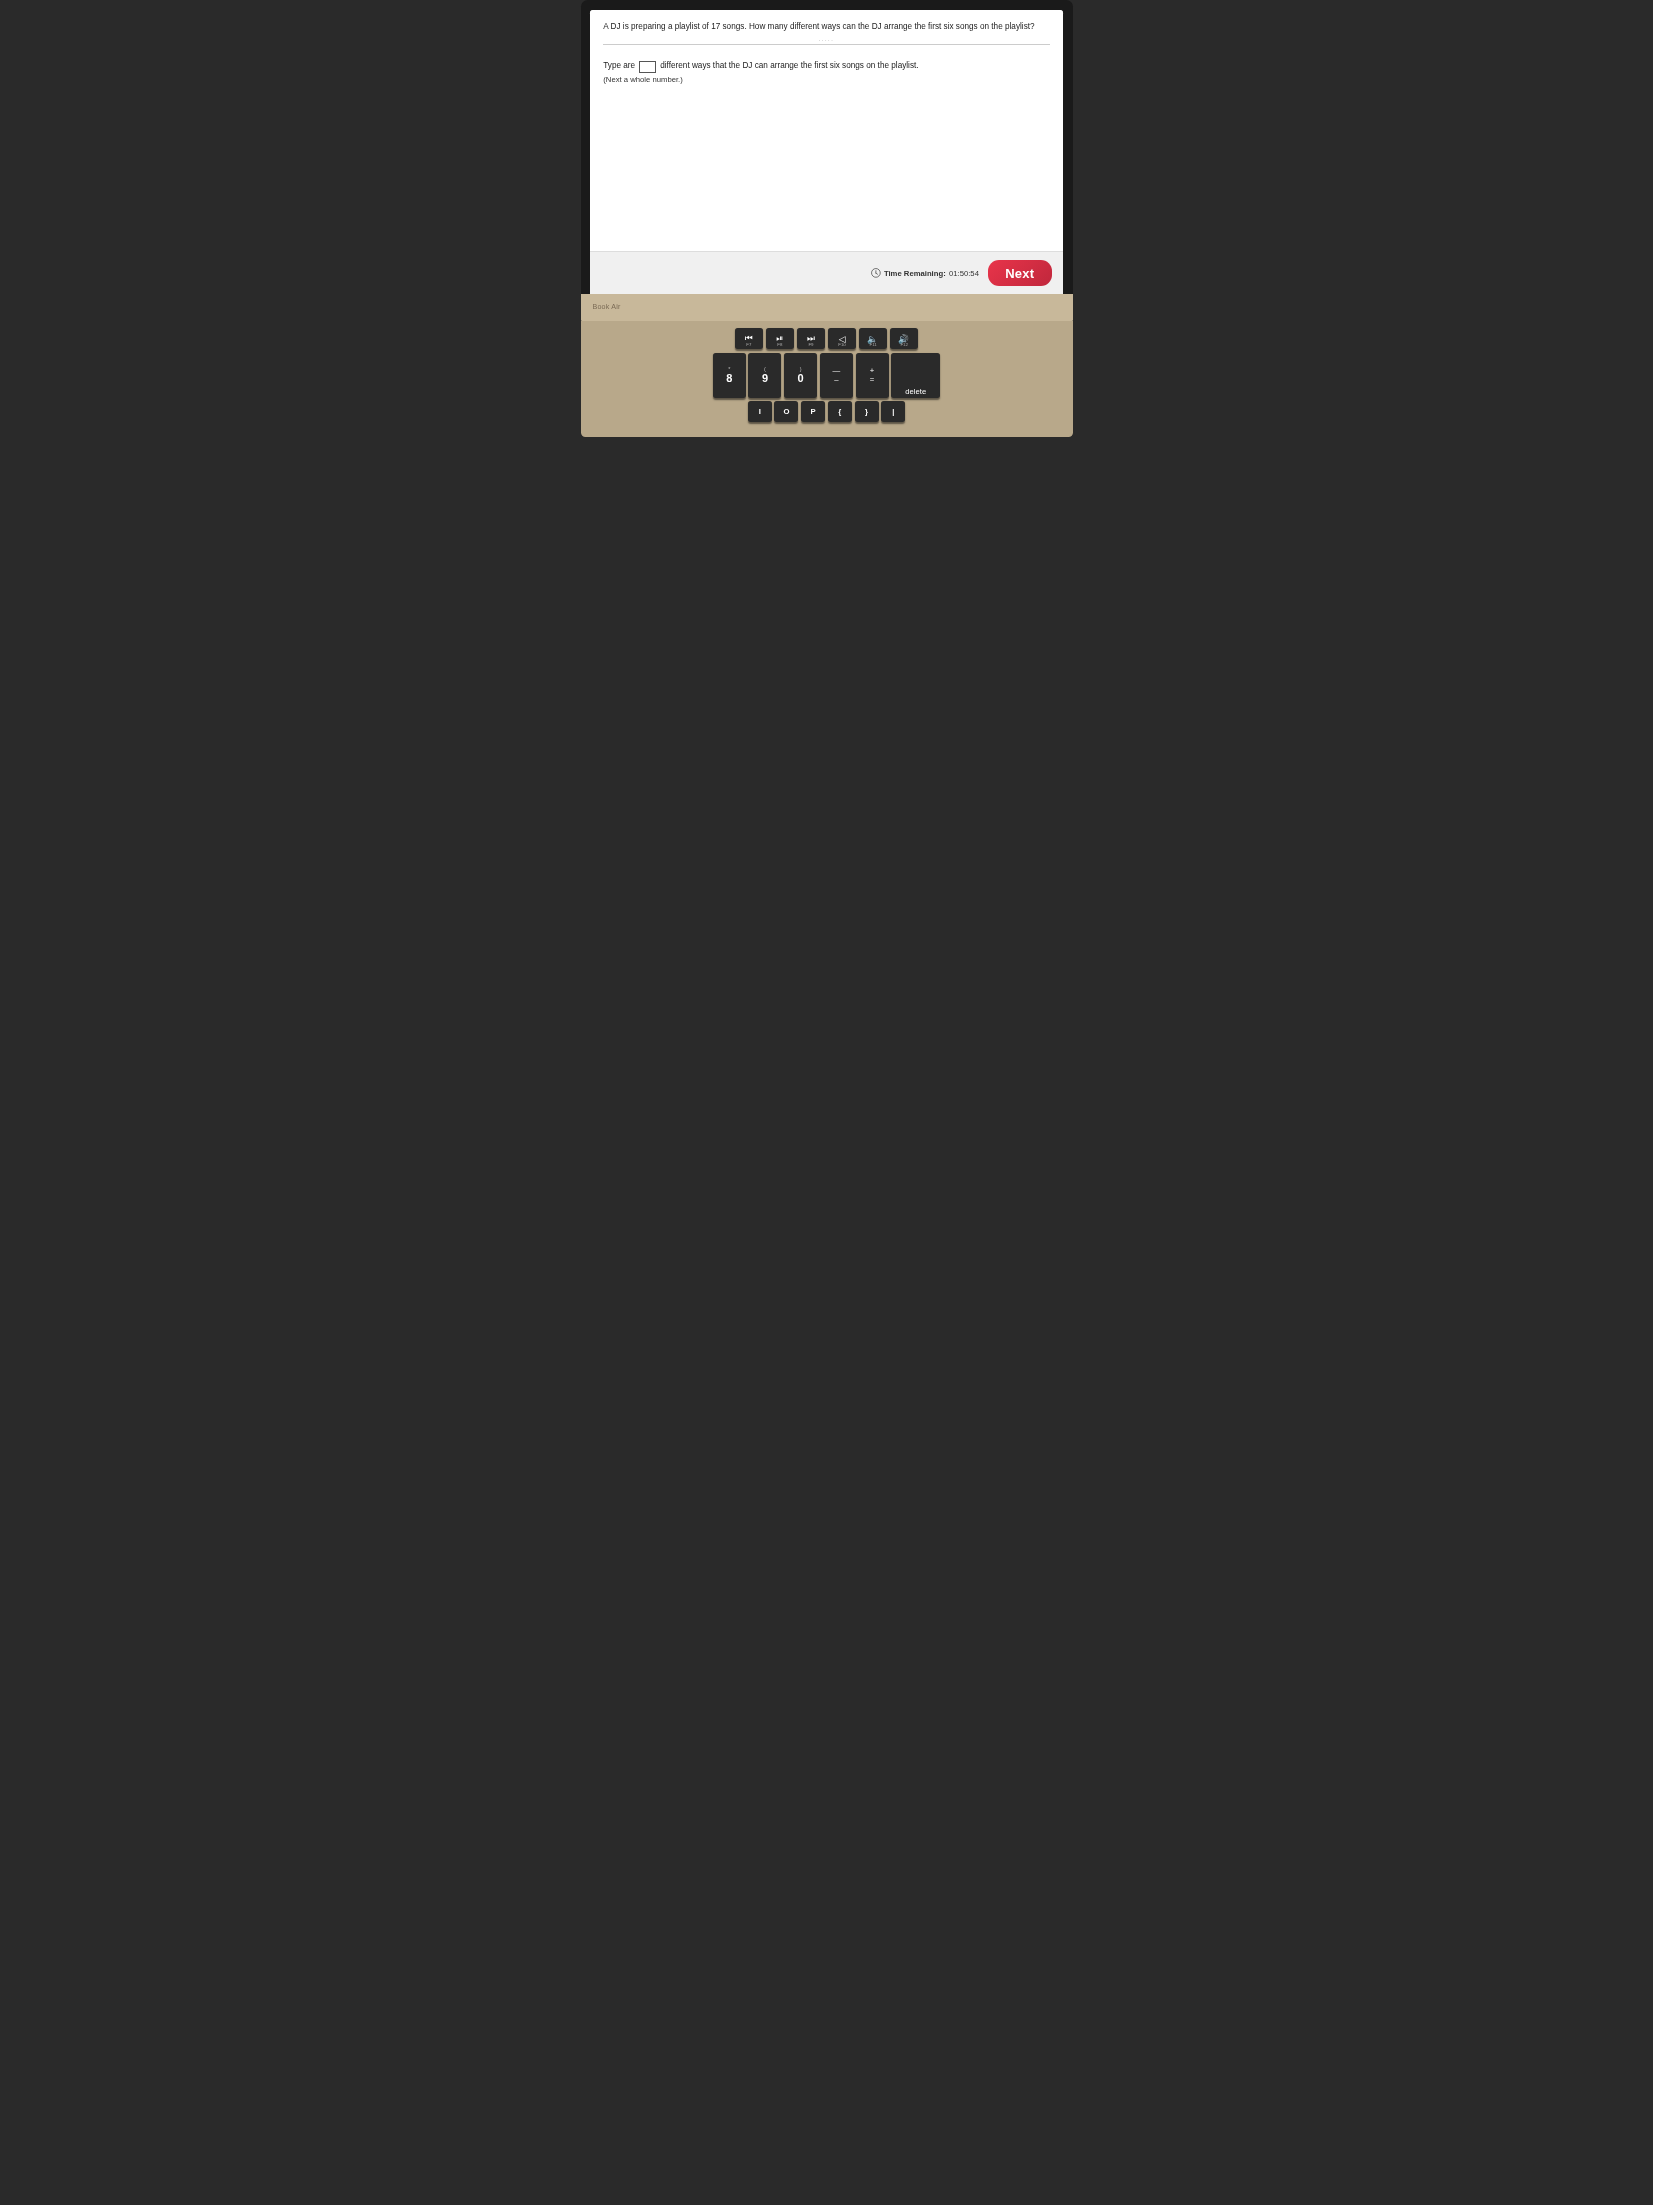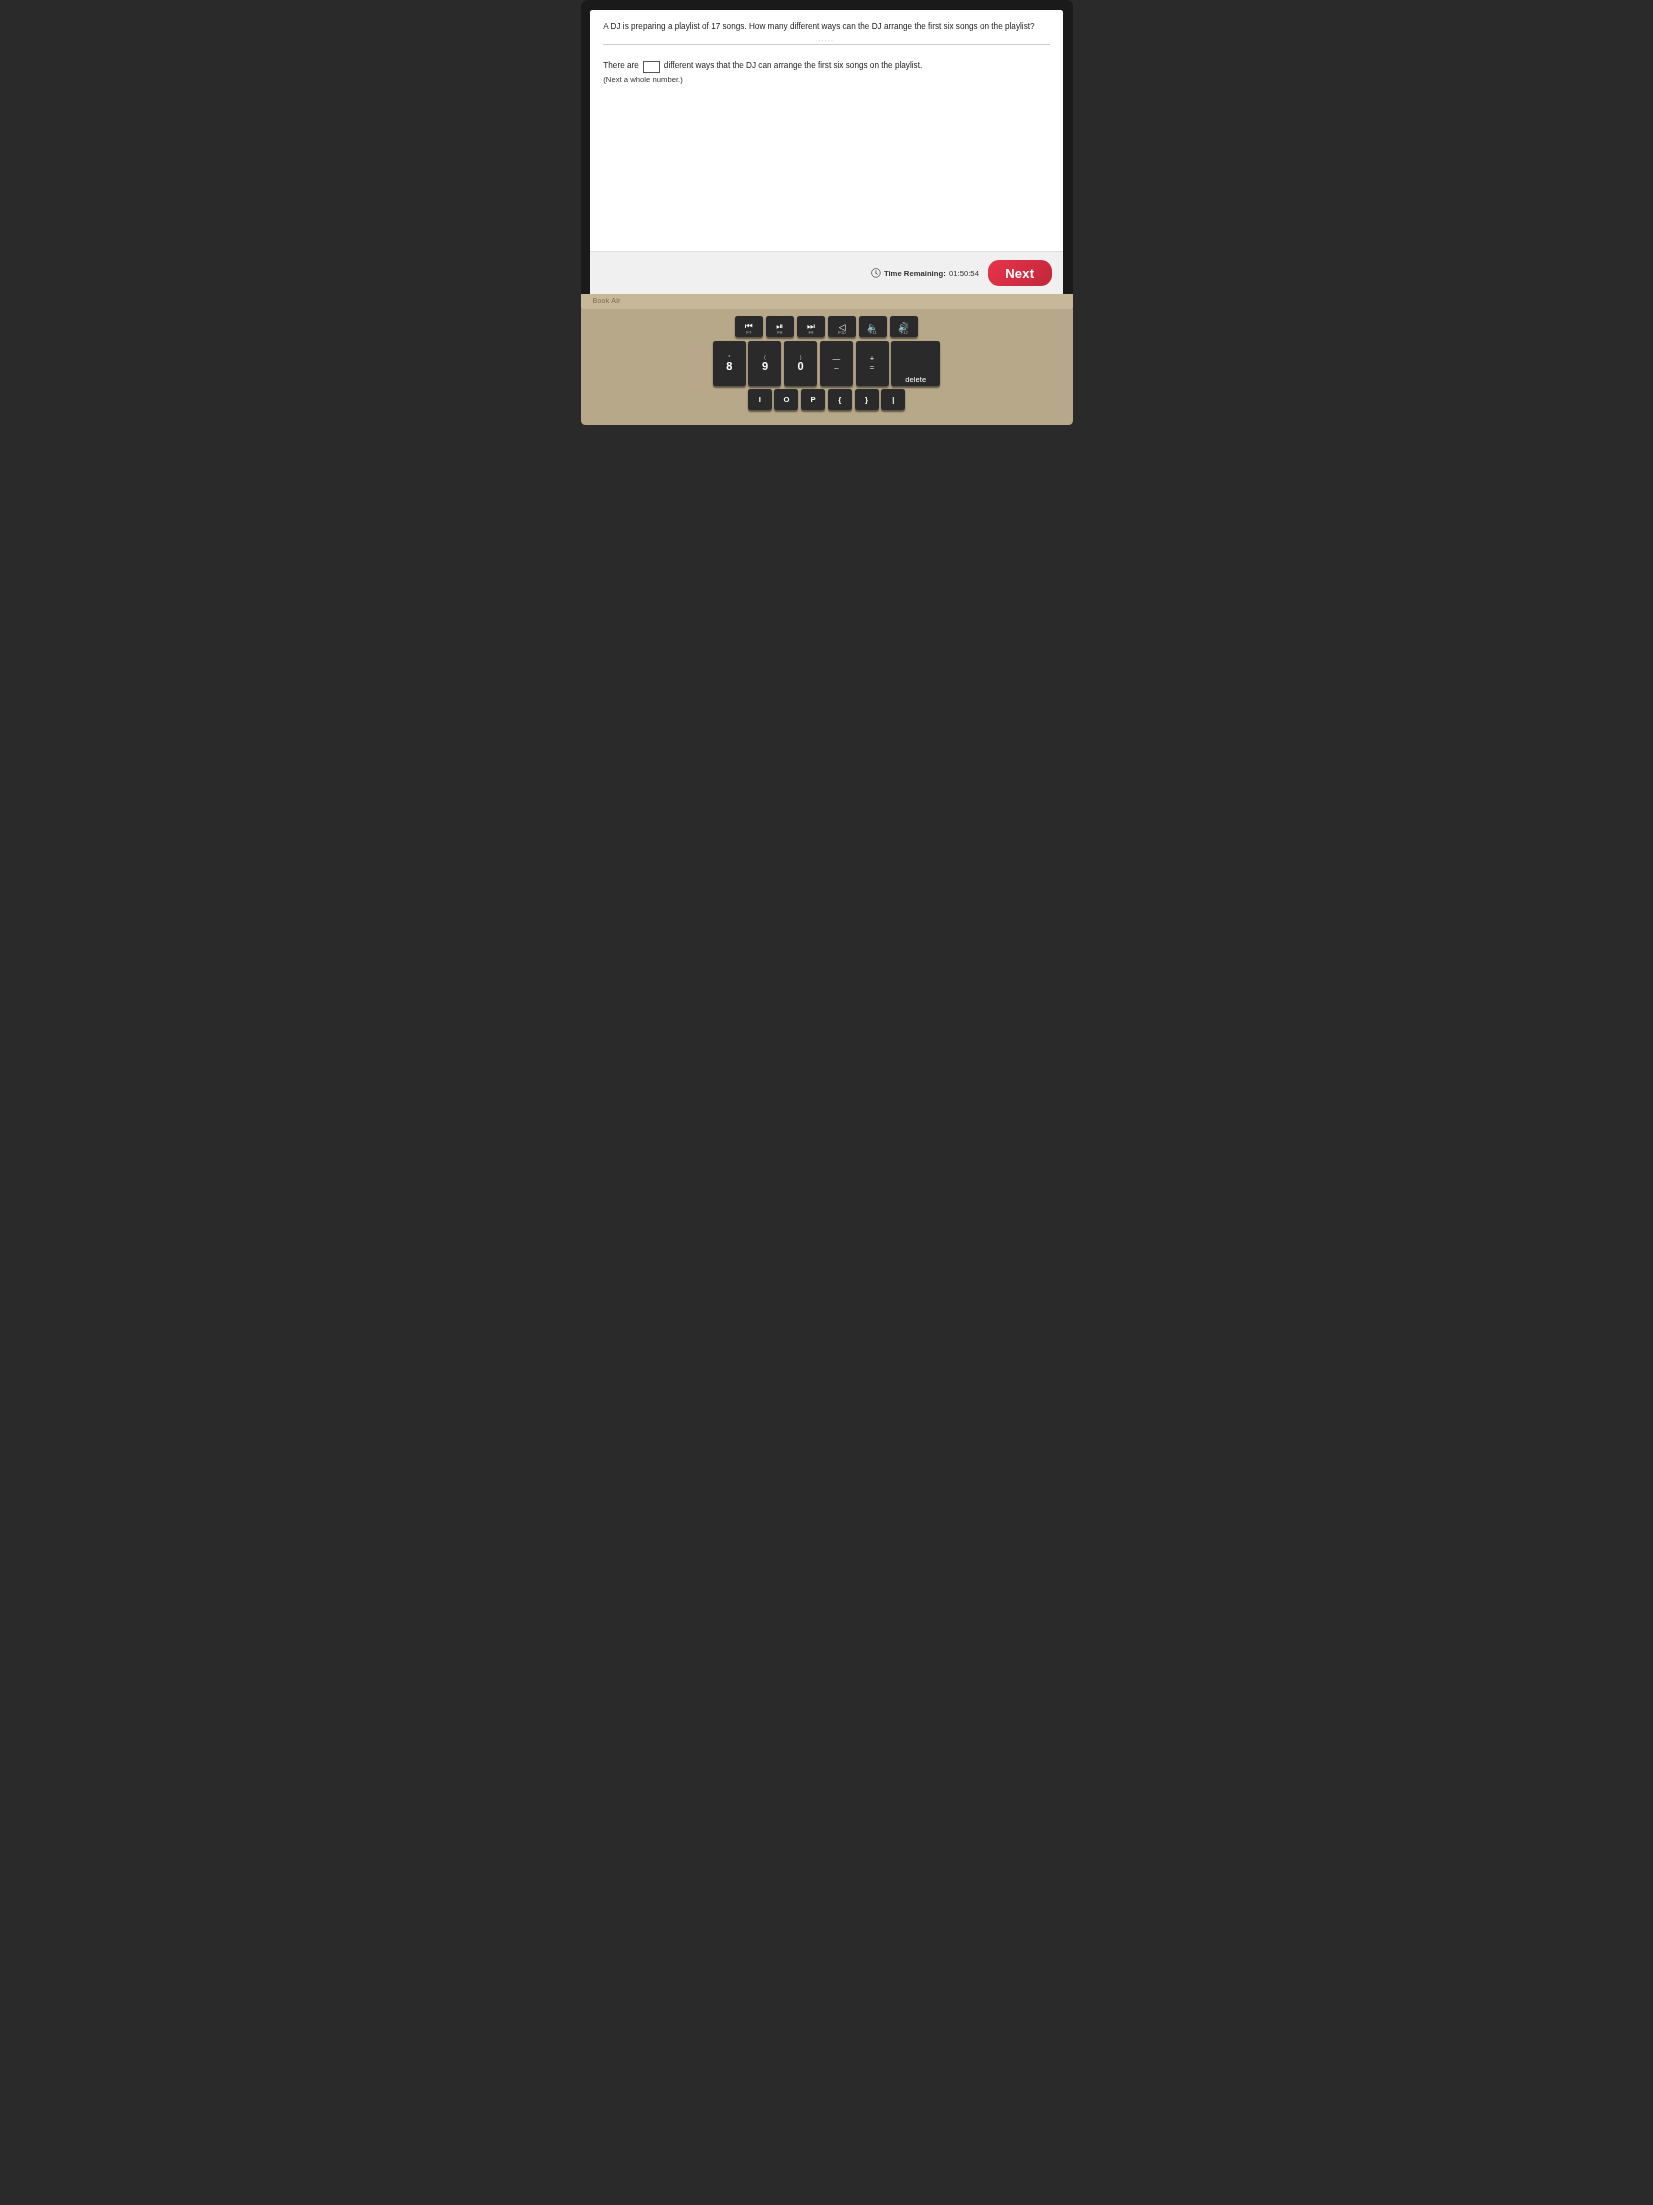--- a/index.html
+++ b/index.html
@@ -210,21 +210,21 @@
   <div class="screen">
     <div class="content-area">
       <p class="question-text">A DJ is preparing a playlist of 17 songs. How many different ways can the DJ arrange the first six songs on the playlist?</p>
 
       <div style="position:relative; margin: 3.3px 0 7.7px 0;">
         <hr class="separator-line">
         <span class="separator-dots">.....</span>
       </div>
 
       <div class="answer-row">
-        <span>There are</span>
+        <span>Type are</span>
         <input class="answer-input" type="text" placeholder="" style="">
         <span>different ways that the DJ can arrange the first six songs on the playlist.</span>
       </div>
       <div class="type-hint">(Next a whole number.)</div>
 
       <div class="empty-space"></div>
     </div>
 
     <div class="bottom-bar">
       <div class="time-remaining">
@@ -234,21 +234,21 @@
           <line x1="9" y1="9.5" x2="12" y2="11.5" stroke="#555" stroke-width="1.5" stroke-linecap="round"></line>
         </svg>
         <span class="time-label">Time Remaining:</span>
         <span class="time-value">01:50:54</span>
       </div>
       <button class="next-button">Next</button>
     </div>
   </div>
 </div>
 
-<div style="background:#c8b89a; width:100%; max-width:492px; height:15px; display:flex; align-items:center; padding-left:12px; border-radius:0 0 1.1px 1.1px;">
+<div style="background:#c8b89a; width:100%; max-width:492px; height:27px; display:flex; align-items:center; padding-left:12px; border-radius:0 0 1.1px 1.1px;">
   <span style="font-size:7.1px; color:#7a6a55; font-weight:500; letter-spacing:0.2px;">Book Air</span>
 </div>
 
 <div class="keyboard-section">
 
   <div class="keyboard-row">
 
     <div style="min-width:11px;"></div>
     <div class="key" style="min-width:28.4px;">
       <span class="key-symbol">⏮</span>

